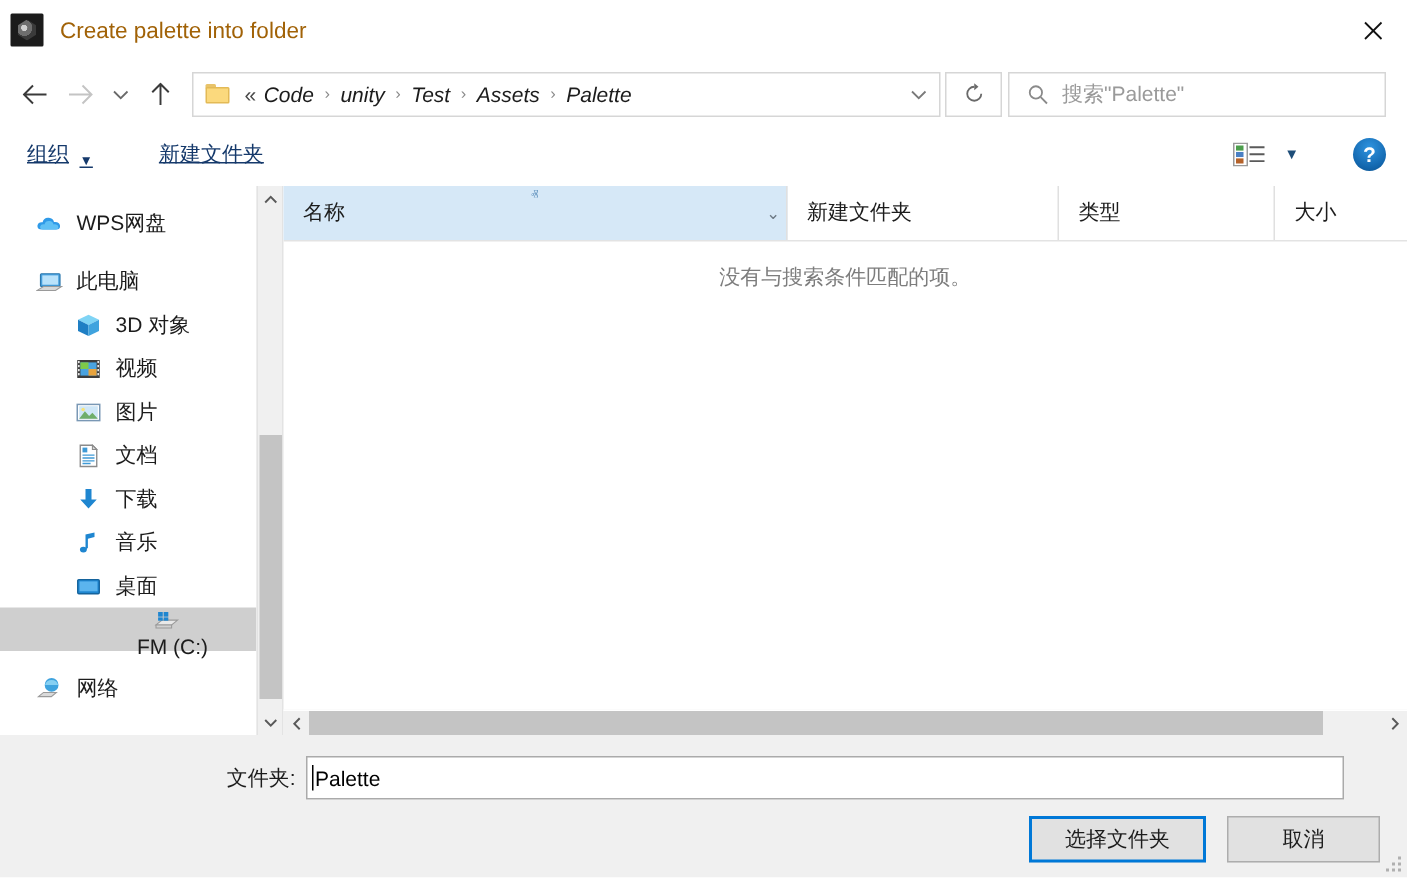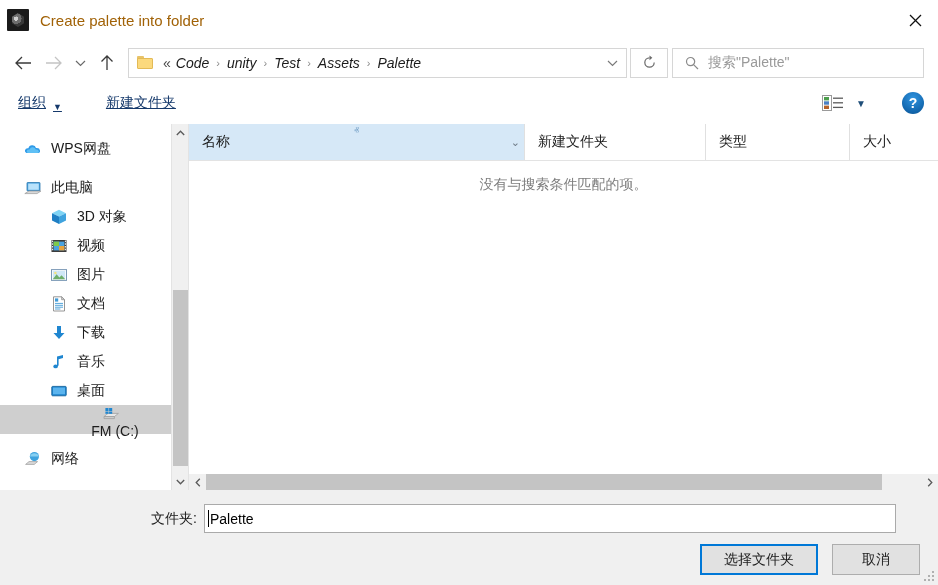--- a/index.html
+++ b/index.html
@@ -420,21 +420,21 @@
     box-sizing: border-box;
     background: #e1e1e1;
     border: 1px solid #adadad;
   }
   .btn.default {
     width: 118px;
     border: 2px solid #0078d7;
     background: #e1e1e1;
     margin-right: 14px;
   }
-  .btn.cancel { width: 88px; }
+  .btn.cancel { width: 102px; }
   .grip {
     position: absolute;
     right: 3px;
     bottom: 3px;
     width: 12px;
     height: 12px;
   }
   .grip i {
     position: absolute;
     width: 2px; height: 2px;

